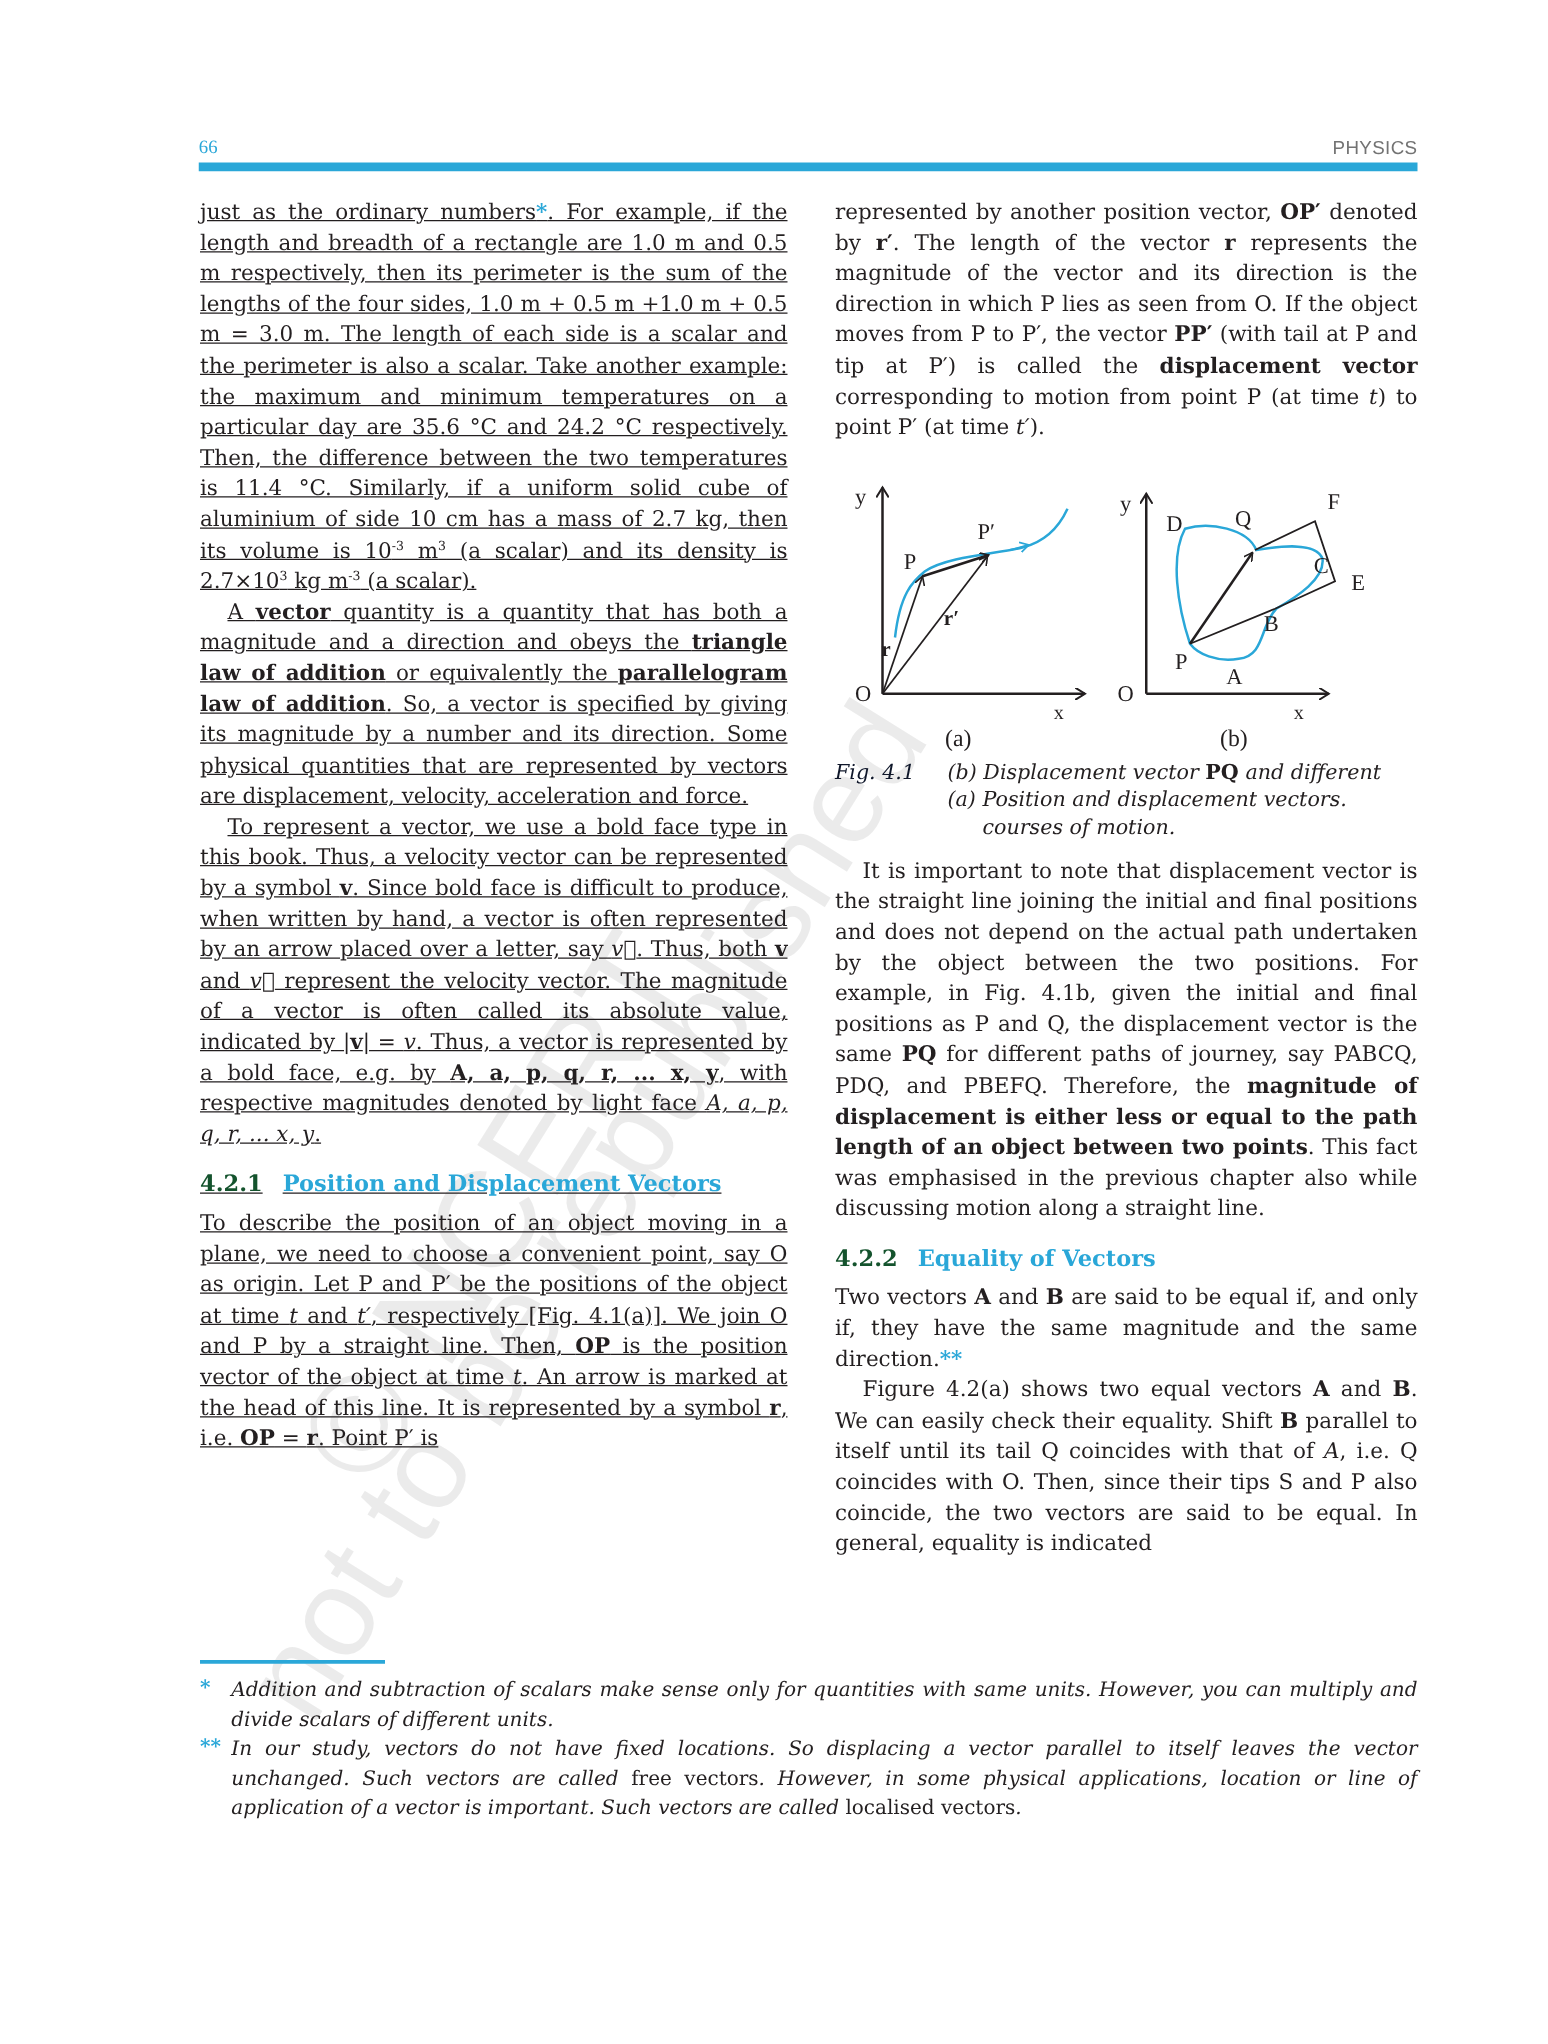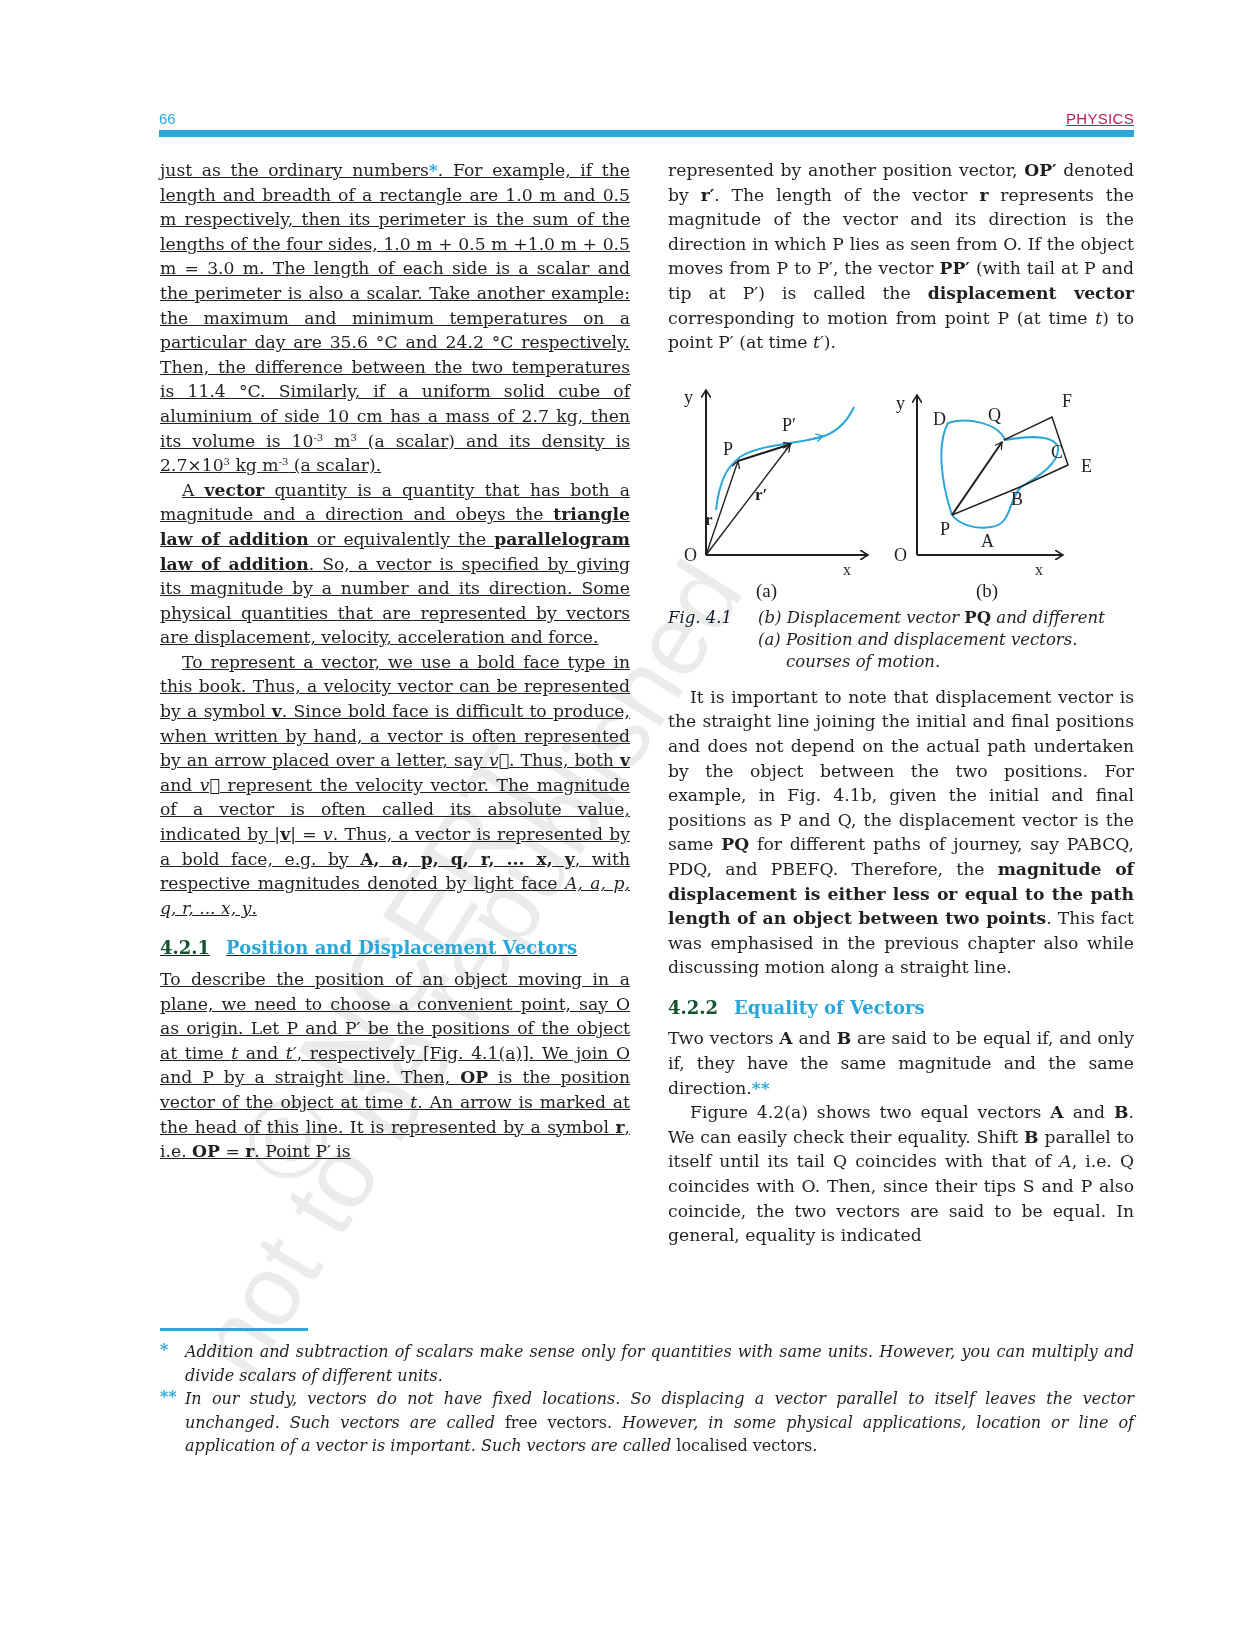--- a/index.html
+++ b/index.html
@@ -1,21 +1,21 @@
 <!DOCTYPE html>
 <html><head>
 <meta charset="utf-8">
 <style>
   * { box-sizing: border-box; margin: 0; padding: 0; }
   html, body { width: 1238px; height: 1635px; background: #ffffff; overflow: hidden; }
   body { position: relative; font-family: "DejaVu Serif", "Liberation Serif", serif; color: #231f20; }
 
   .running-head { position: absolute; left: 159px; top: 110px; width: 975px; height: 22px; }
-  .page-num { position: absolute; left: 0; top: 0; font-family: Liberation Sans, sans-serif; font-size: 15px; color: #2aa7d8; }
-  .running-title { position: absolute; right: 0; top: 0; font-family: "Liberation Sans", sans-serif; font-size: 15px; color: #be185d; letter-spacing: 0.3px; text-decoration: underline; }
+  .page-num { position: absolute; left: 0; top: 0; font-family: Liberation Serif, serif; font-size: 15px; color: #2aa7d8; }
+  .running-title { position: absolute; right: 0; top: 0; font-family: "Liberation Sans", sans-serif; font-size: 15px; color: #737373; letter-spacing: 0.3px; }
   .head-rule { position: absolute; left: 159px; top: 130px; width: 975px; height: 7px; background: #2aa7d8; }
 
   .col { position: absolute; top: 158px; font-size: 17.2px; line-height: 24.6px; text-align: justify; }
   .col-left { left: 160px; width: 470px; text-decoration: underline; }
   .col-right { left: 668px; width: 466px; }
   .col p { margin: 0; }
   .indent { text-indent: 22px; }
   .b { font-weight: bold; }
   .i { font-style: italic; }
   .star { color: #2aa7d8; font-weight: bold; }

